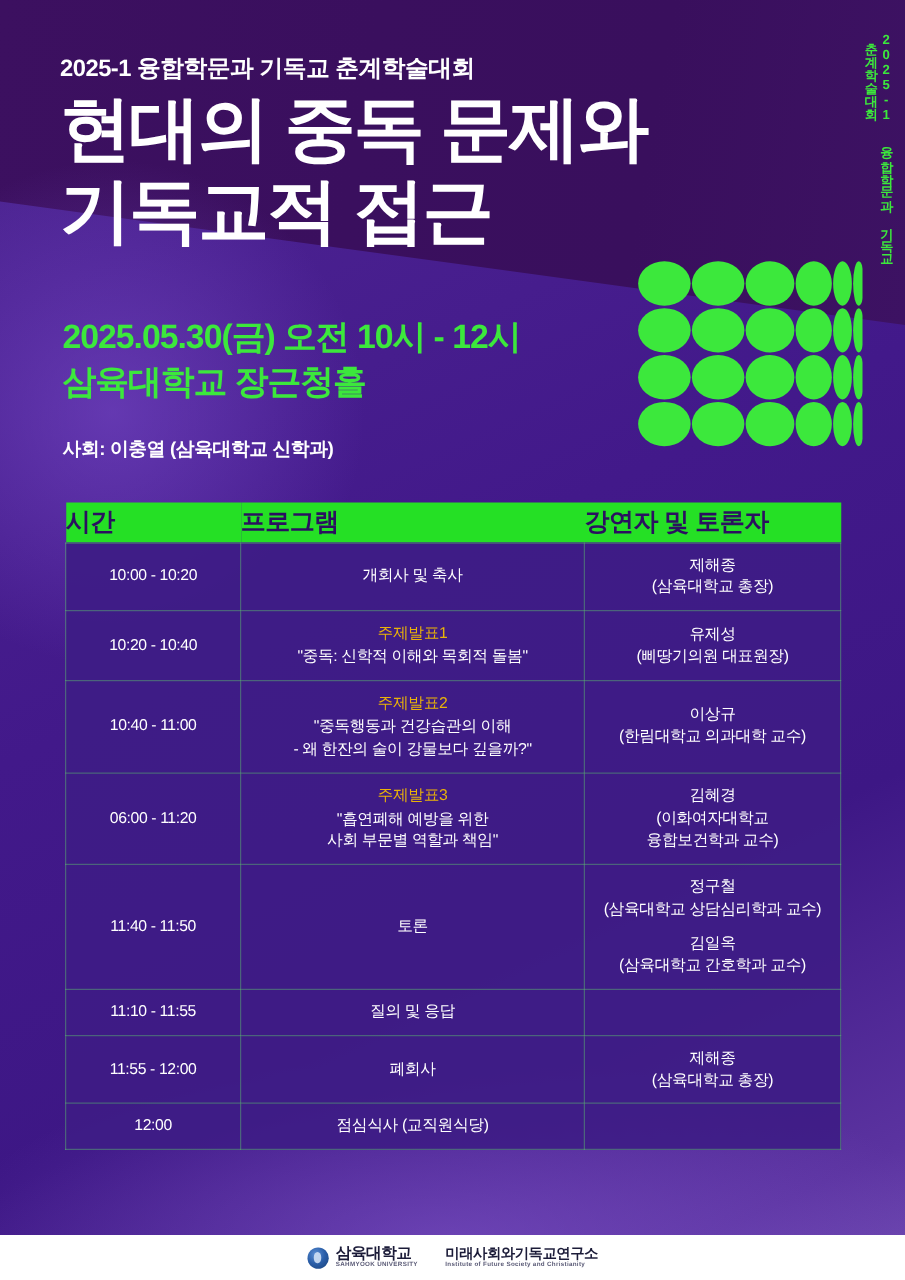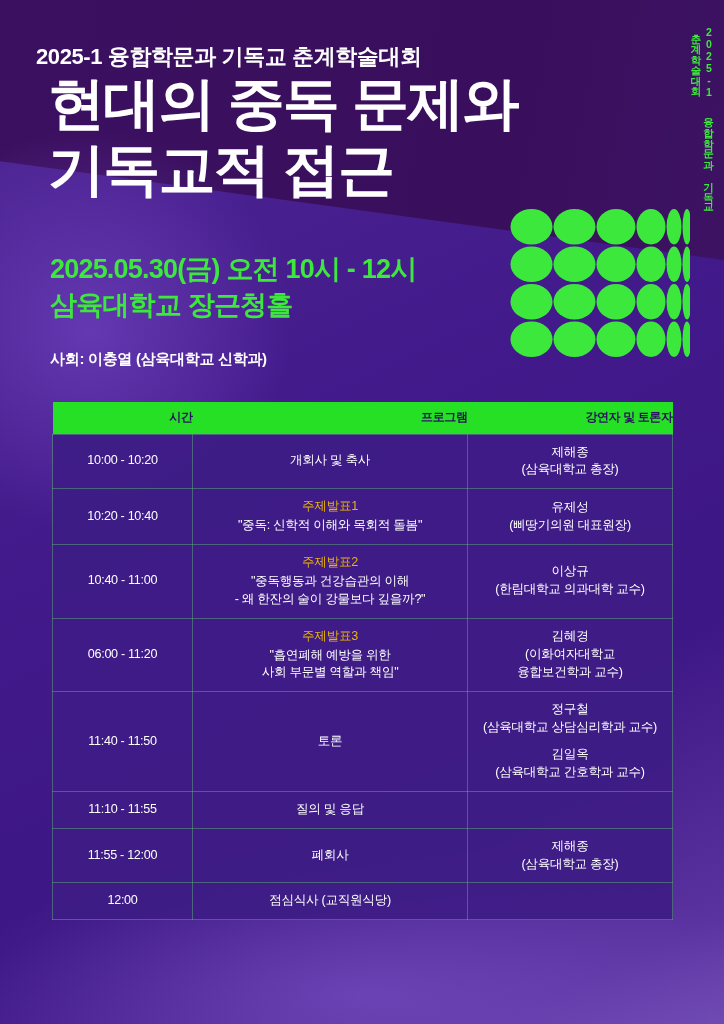--- a/index.html
+++ b/index.html
@@ -48,23 +48,23 @@
     background: radial-gradient(ellipse, rgba(138,96,214,0.45) 0%, rgba(138,96,214,0) 70%);
     z-index: 1;
     pointer-events: none;
   }
 
   .content { position: relative; z-index: 3; }
 
   
   .eyebrow {
     position: absolute;
-    left: 36px; top: 42px;
+    left: 48px; top: 42px;
     color: #ffffff;
-    font-size: 22px;
+    font-size: 19px;
     font-weight: 700;
     letter-spacing: -0.4px;
     white-space: nowrap;
   }
 
   .headline {
     position: absolute;
     left: 48px; top: 70px;
     color: #ffffff;
     font-size: 57px;
@@ -134,25 +134,25 @@
 
   table.schedule {
     width: 100%;
     border-collapse: collapse;
     table-layout: fixed;
   }
 
   table.schedule th {
     background: #25e025;
     color: #2b1060;
-    font-size: 12px;
+    font-size: 20px;
     font-weight: 800;
     letter-spacing: -0.4px;
     height: 32px;
-    text-align: right;
+    text-align: left;
     border: none;
   }
 
   table.schedule td {
     background: rgba(62, 28, 134, 0.92);
     color: #ffffff;
     font-size: 12.6px;
     font-weight: 400;
     text-align: center;
     vertical-align: middle;
@@ -381,14 +381,29 @@
                 <span class="cell-line">점심식사 (교직원식당)</span>
               </td>
               <td class="col-speak"></td>
             </tr>
           </tbody>
       </table>
     </div>
 
   </div>
 
+  <div class="footer">
+    <div class="logo-block univ">
+      <span class="logo-emblem"></span>
+      <span class="logo-words">
+        <span class="logo-ko">삼육대학교</span>
+        <span class="logo-en">SAHMYOOK UNIVERSITY</span>
+      </span>
+    </div>
+    <div class="logo-block inst">
+      <span class="logo-words">
+        <span class="logo-ko">미래사회와기독교연구소</span>
+        <span class="logo-en">Institute of Future Society and Christianity</span>
+      </span>
+    </div>
+  </div>
 
 </div>
 
 </body></html>

